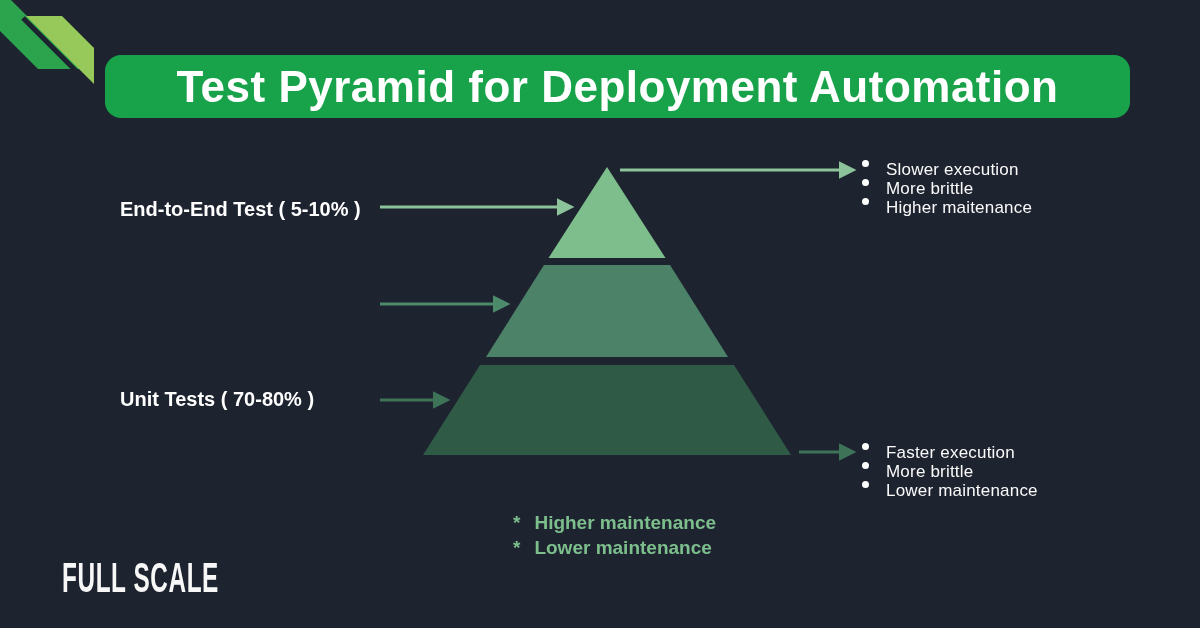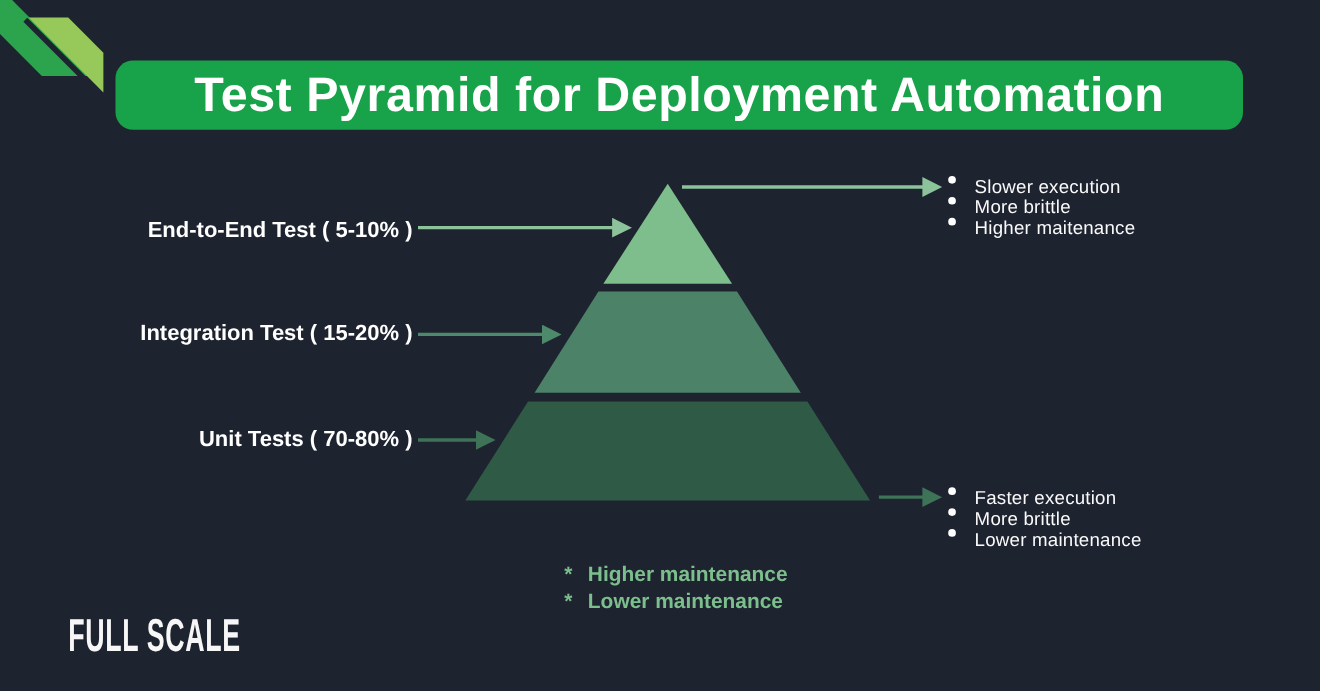--- a/index.html
+++ b/index.html
@@ -16,21 +16,21 @@
     position:absolute; left:105px; top:55px; width:1025px; height:63px;
     background:#18A24A; border-radius:16px;
     display:flex; align-items:center; justify-content:center;
   }
   .banner .title-text {
     color:#FFFFFF; font-size:44px; font-weight:bold; letter-spacing:0.5px;
     white-space:nowrap;
   }
 
   .side-label {
-    position:absolute; left:120px; width:255px; text-align:right;
+    position:absolute; left:120px; width:255px; text-align:left;
     color:#FFFFFF; font-weight:bold; font-size:20px; white-space:nowrap;
   }
   .side-label.l1 { top:198px; }
   .side-label.l2 { top:292px; }
   .side-label.l3 { top:388px; }
 
   .bullets { position:absolute; left:862px; color:#FAFAFA; font-size:17px; letter-spacing:0.2px; }
   .bullets.top { top:160px; }
   .bullets.bottom { top:443px; }
   .bullet-row { display:flex; height:19px; }
@@ -77,21 +77,20 @@
     <line x1="380" y1="400" x2="446" y2="400" stroke-width="3" marker-end="url(#mDark)" stroke="#3E7358"></line>
     <line x1="620" y1="170" x2="852" y2="170" stroke-width="3" marker-end="url(#mLight)" stroke="#8CC39A"></line>
     <line x1="799" y1="452" x2="852" y2="452" stroke-width="3" marker-end="url(#mDark)" stroke="#3E7358"></line>
   </svg>
 
   <div class="banner">
     <span class="title-text">Test Pyramid for Deployment Automation</span>
   </div>
 
   <div class="side-label l1">End-to-End Test ( 5-10% )</div>
-  <div class="side-label l2">Integration Test ( 15-20% )</div>
   <div class="side-label l3">Unit Tests ( 70-80% )</div>
 
   <div class="bullets top">
     <div class="bullet-row">
       <span class="dot"></span>
       <span>Slower execution</span>
     </div>
     <div class="bullet-row">
       <span class="dot"></span>
       <span>More brittle</span>

